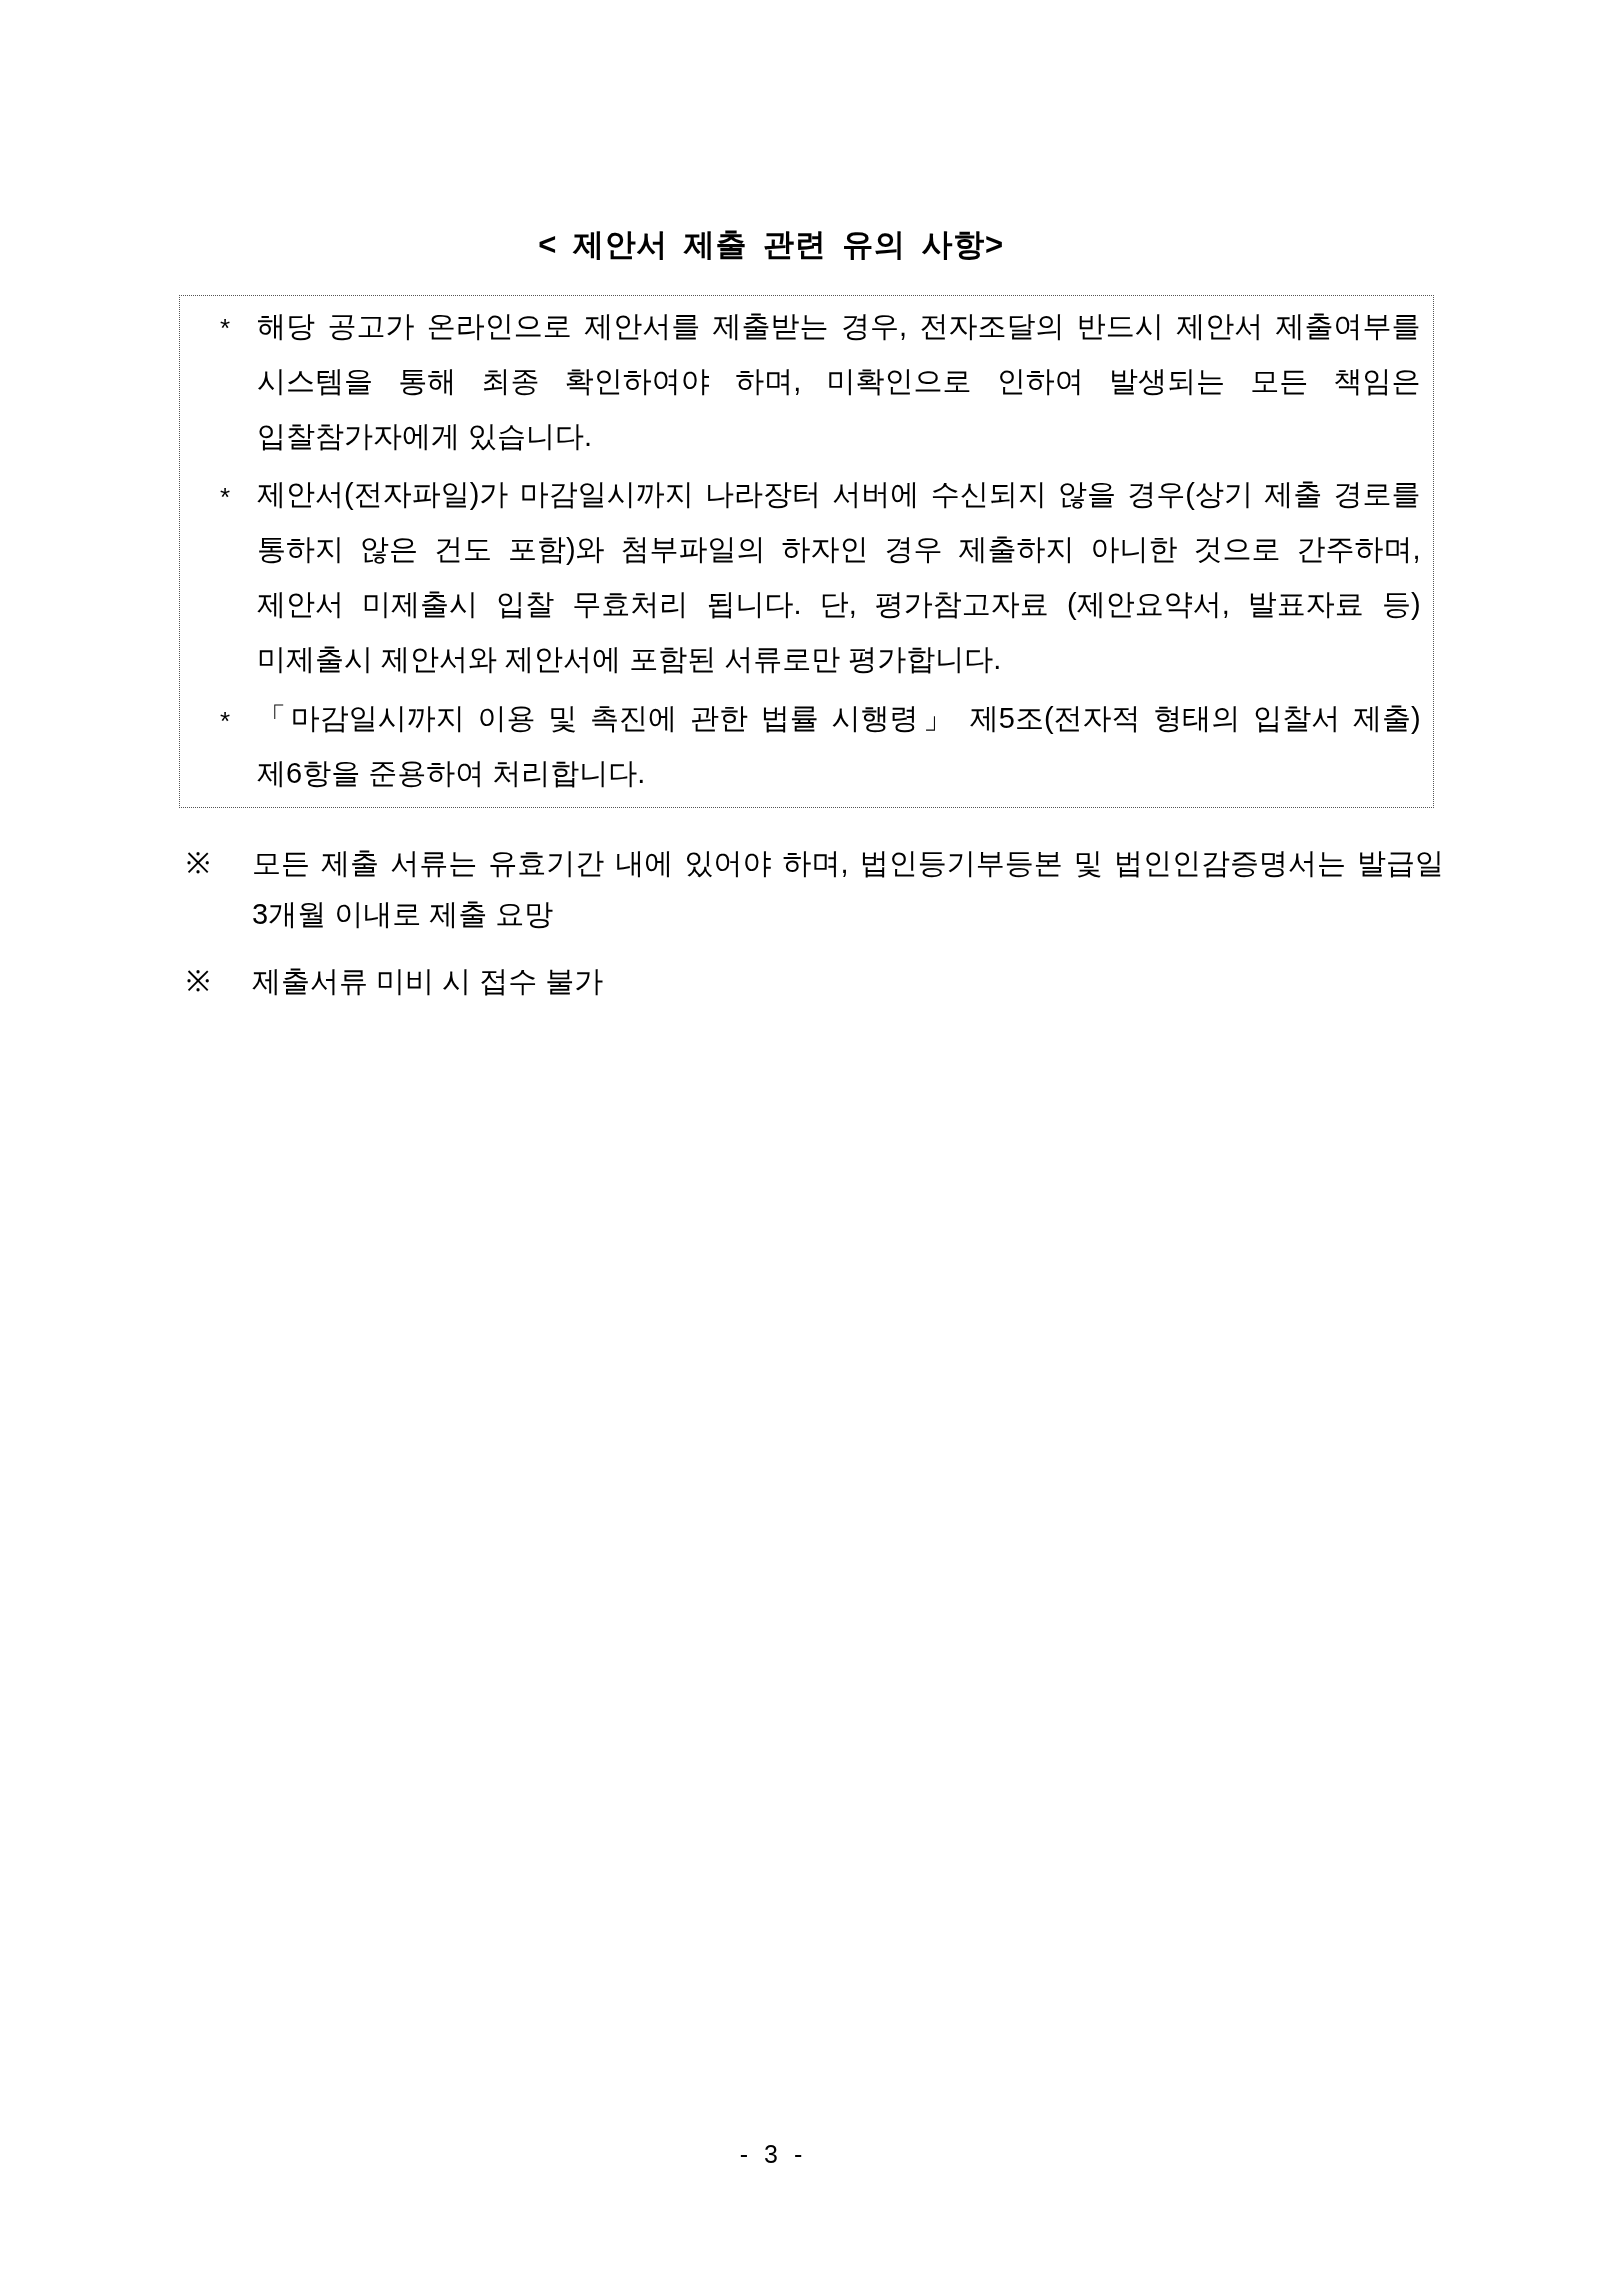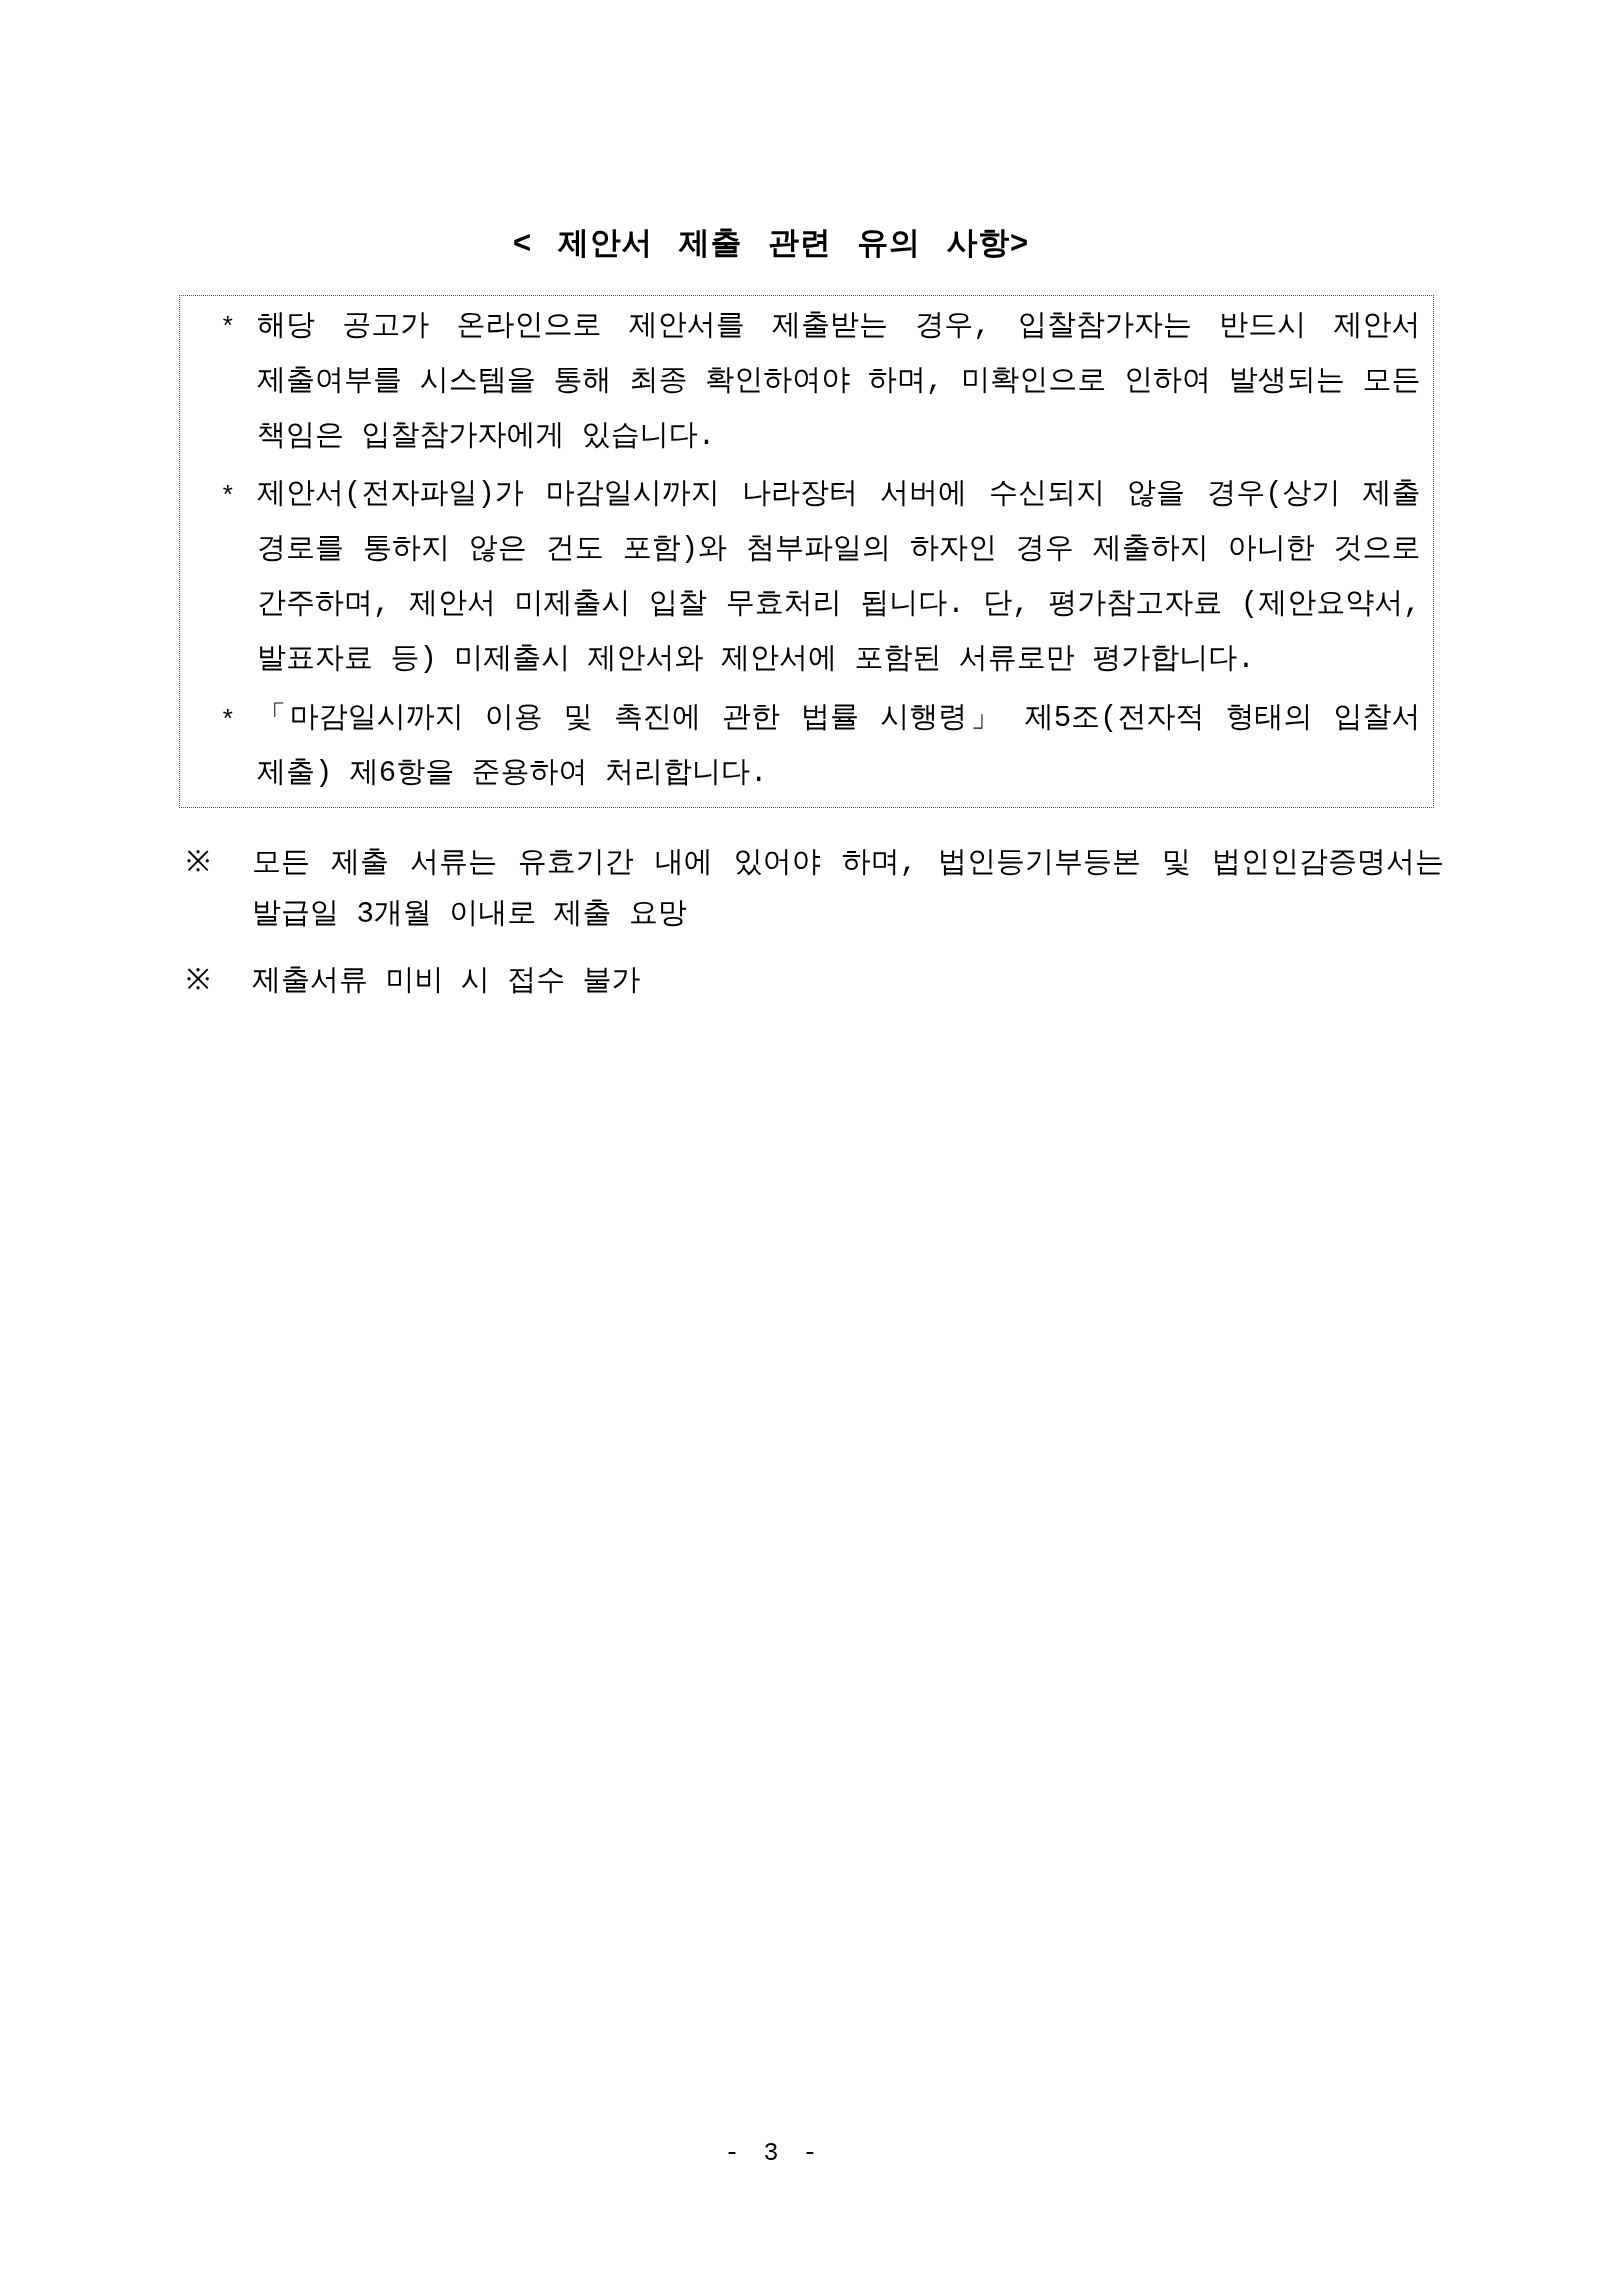--- a/index.html
+++ b/index.html
@@ -4,21 +4,21 @@
 <style>
   * { box-sizing: border-box; }
   html, body { margin: 0; padding: 0; background: #ffffff; }
 
   .page {
     position: relative;
     width: 1542px;
     height: 2284px;
     background: #ffffff;
     color: #000000;
-    font-family: Liberation Mono, monospace;
+    font-family: Liberation Sans, sans-serif;
     overflow: hidden;
   }
 
   .doc-title {
     margin: 0;
     padding-top: 228px;
     text-align: center;
     font-size: 31px;
     line-height: 34px;
     font-weight: bold;
@@ -98,21 +98,21 @@
 <body>
 
 <div class="page">
 
   <h1 class="doc-title">&lt; 제안서 제출 관련 유의 사항&gt;</h1>
 
   <div class="notice-box">
 
     <div class="bullet-item">
       <span class="bullet-marker">*</span>
-      <p class="bullet-text">해당 공고가 온라인으로 제안서를 제출받는 경우, 입찰참가자는 반드시 제안서 제출여부를 시스템을 통해 최종 확인하여야 하며, 미확인으로 인하여 발생되는 모든 책임은 입찰참가자에게 있습니다.</p>
+      <p class="bullet-text">해당 공고가 온라인으로 제안서를 제출받는 경우, 전자조달의 반드시 제안서 제출여부를 시스템을 통해 최종 확인하여야 하며, 미확인으로 인하여 발생되는 모든 책임은 입찰참가자에게 있습니다.</p>
     </div>
 
     <div class="bullet-item">
       <span class="bullet-marker">*</span>
       <p class="bullet-text">제안서(전자파일)가 마감일시까지 나라장터 서버에 수신되지 않을 경우(상기 제출 경로를 통하지 않은 건도 포함)와 첨부파일의 하자인 경우 제출하지 아니한 것으로 간주하며, 제안서 미제출시 입찰 무효처리 됩니다. 단, 평가참고자료 (제안요약서, 발표자료 등) 미제출시 제안서와 제안서에 포함된 서류로만 평가합니다.</p>
     </div>
 
     <div class="bullet-item">
       <span class="bullet-marker">*</span>
       <p class="bullet-text">「마감일시까지 이용 및 촉진에 관한 법률 시행령」 제5조(전자적 형태의 입찰서 제출) 제6항을 준용하여 처리합니다.</p>

